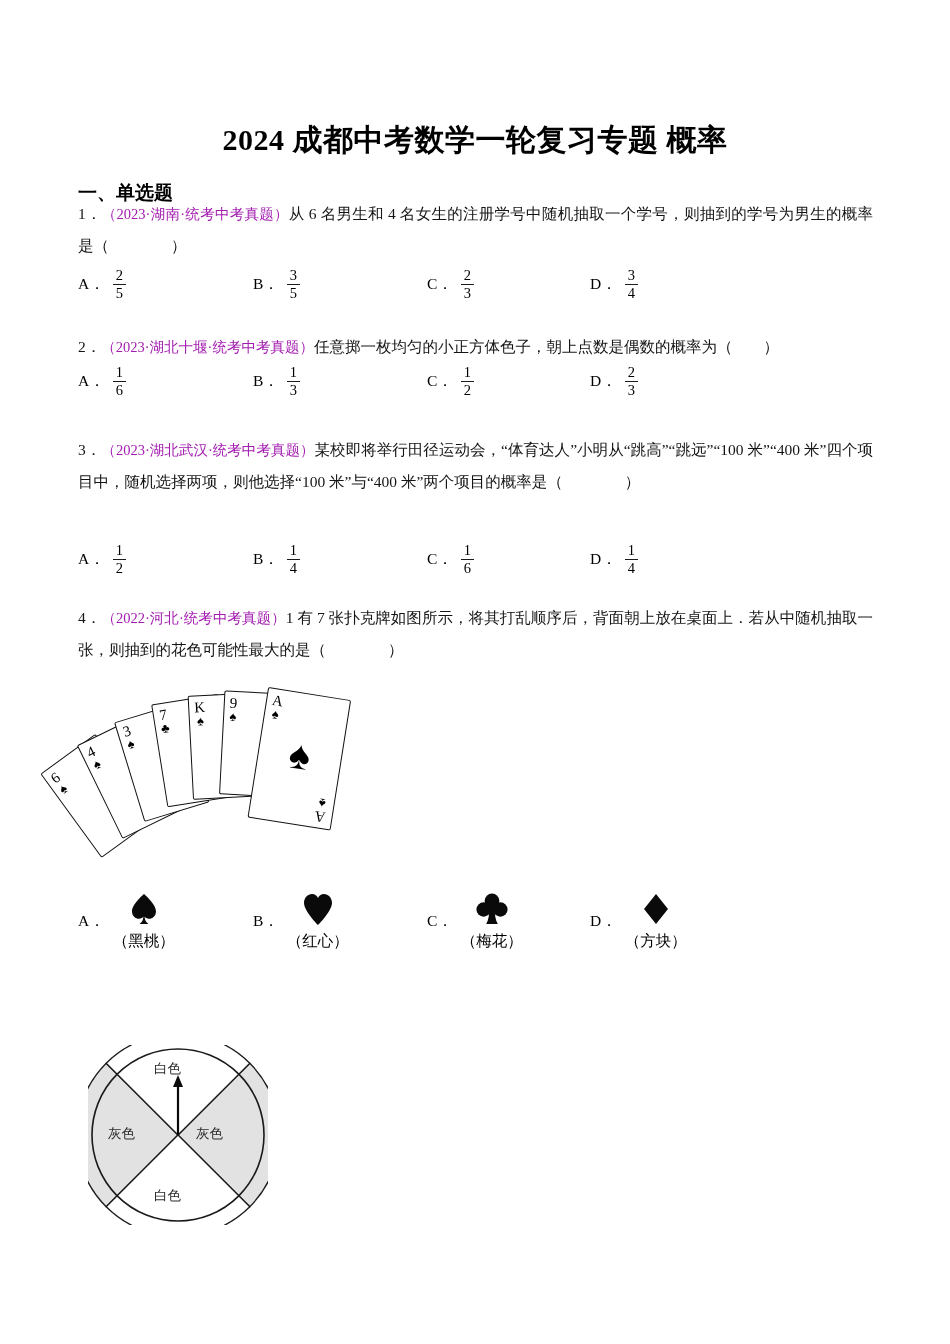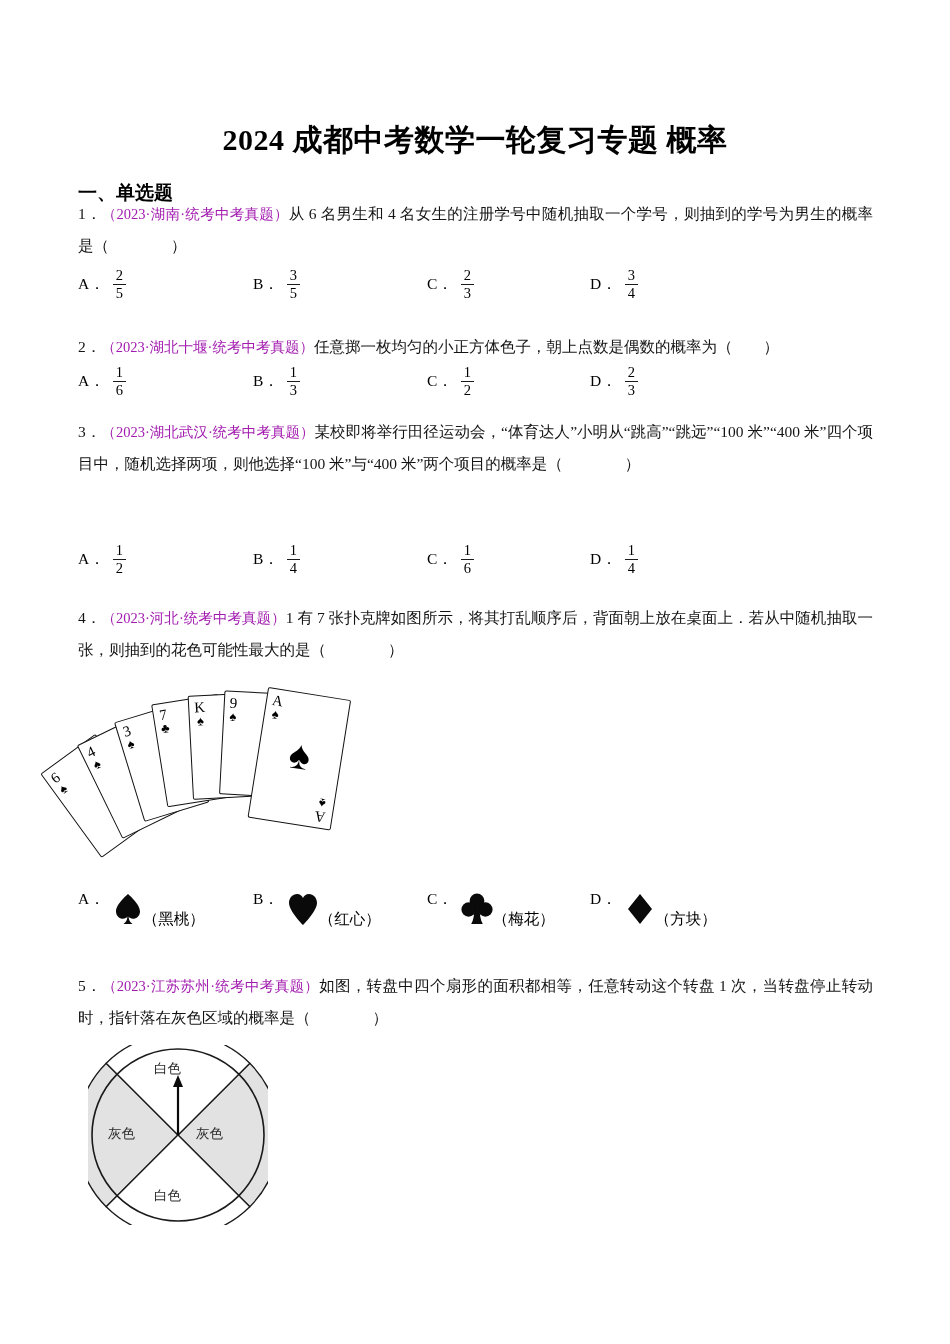--- a/index.html
+++ b/index.html
@@ -96,21 +96,22 @@
     top: 0;
     display: flex;
     align-items: flex-end;
   }
   .suit-opt .opt-label {
     font-size: 15.5px;
     padding-bottom: 20px;
   }
   .suit-stack {
     display: flex;
-    align-items: flex-end;
+    flex-direction: column;
+    align-items: center;
   }
   .suit-glyph {
     height: 42px;
     display: flex;
     align-items: center;
     justify-content: center;
   }
   .suit-name {
     font-size: 15.5px;
     margin-top: 1px;
@@ -258,21 +259,21 @@
     </div>
     <div class="opt" style="left:512px;">
       <span class="opt-label">D．</span>
       <span class="frac">
         <span class="num">2</span>
         <span class="den">3</span>
       </span>
     </div>
   </div>
 
-  <div class="qtext" style="top:416px;">
+  <div class="qtext" style="top:434px;">
     <span>3．</span><span class="src">（2023·湖北武汉·统考中考真题）</span><span>某校即将举行田径运动会，“体育达人”小明从“跳高”“跳远”“100 米”“400 米”四个项目中，随机选择两项，则他选择“100 米”与“400 米”两个项目的概率是（　　　　）</span>
   </div>
 
   <div class="opt-row" style="top:543px;">
     <div class="opt" style="left:0px;">
       <span class="opt-label">A．</span>
       <span class="frac">
         <span class="num">1</span>
         <span class="den">2</span>
       </span>
@@ -294,21 +295,21 @@
     <div class="opt" style="left:512px;">
       <span class="opt-label">D．</span>
       <span class="frac">
         <span class="num">1</span>
         <span class="den">4</span>
       </span>
     </div>
   </div>
 
   <div class="qtext" style="top:602px;">
-    <span>4．</span><span class="src">（2023·河北·统考中考真题）</span><span>1 有 7 张扑克牌如图所示，将其打乱顺序后，背面朝上放在桌面上．若从中随机抽取一张，则抽到的花色可能性最大的是（　　　　）</span>
+    <span>4．</span><span class="src">（2022·河北·统考中考真题）</span><span>1 有 7 张扑克牌如图所示，将其打乱顺序后，背面朝上放在桌面上．若从中随机抽取一张，则抽到的花色可能性最大的是（　　　　）</span>
   </div>
 
   <div class="cards-fig">
     <div class="card" style="left:0px;  top:62px; transform: rotate(-36deg); transform-origin: 50% 100%; z-index:1;">
       <span class="pip-corner">
         <span class="rank">6</span>
         <span class="mini-suit">♠</span>
       </span>
     </div>
     <div class="card" style="left:24px; top:48px; transform: rotate(-26deg); transform-origin: 50% 100%; z-index:2;">
@@ -400,23 +401,20 @@
         <span class="suit-glyph">
           <svg width="30" height="34" viewBox="0 0 30 34">
             <path d="M15 2 L27 17 L15 32 L3 17 Z" fill="#0a0a0a"></path>
           </svg>
         </span>
         <span class="suit-name">（方块）</span>
       </span>
     </div>
   </div>
 
-  <div class="qtext" style="top:970px;">
-    <span>5．</span><span class="src">（2023·江苏苏州·统考中考真题）</span><span>如图，转盘中四个扇形的面积都相等，任意转动这个转盘 1 次，当转盘停止转动时，指针落在灰色区域的概率是（　　　　）</span>
-  </div>
 
   <div class="spinner-fig">
     <svg width="180" height="180" viewBox="0 0 180 180">
 
       <path d="M90 90 L18.2 18.2 A101.6 101.6 0 0 0 18.2 161.8 Z" fill="#e2e2e2" stroke="#1a1a1a" stroke-width="1.3"></path>
 
       <path d="M90 90 L161.8 161.8 A101.6 101.6 0 0 0 161.8 18.2 Z" fill="#e2e2e2" stroke="#1a1a1a" stroke-width="1.3"></path>
 
       <path d="M90 90 L18.2 18.2 A101.6 101.6 0 0 1 161.8 18.2 Z" fill="#ffffff" stroke="#1a1a1a" stroke-width="1.3"></path>
 

